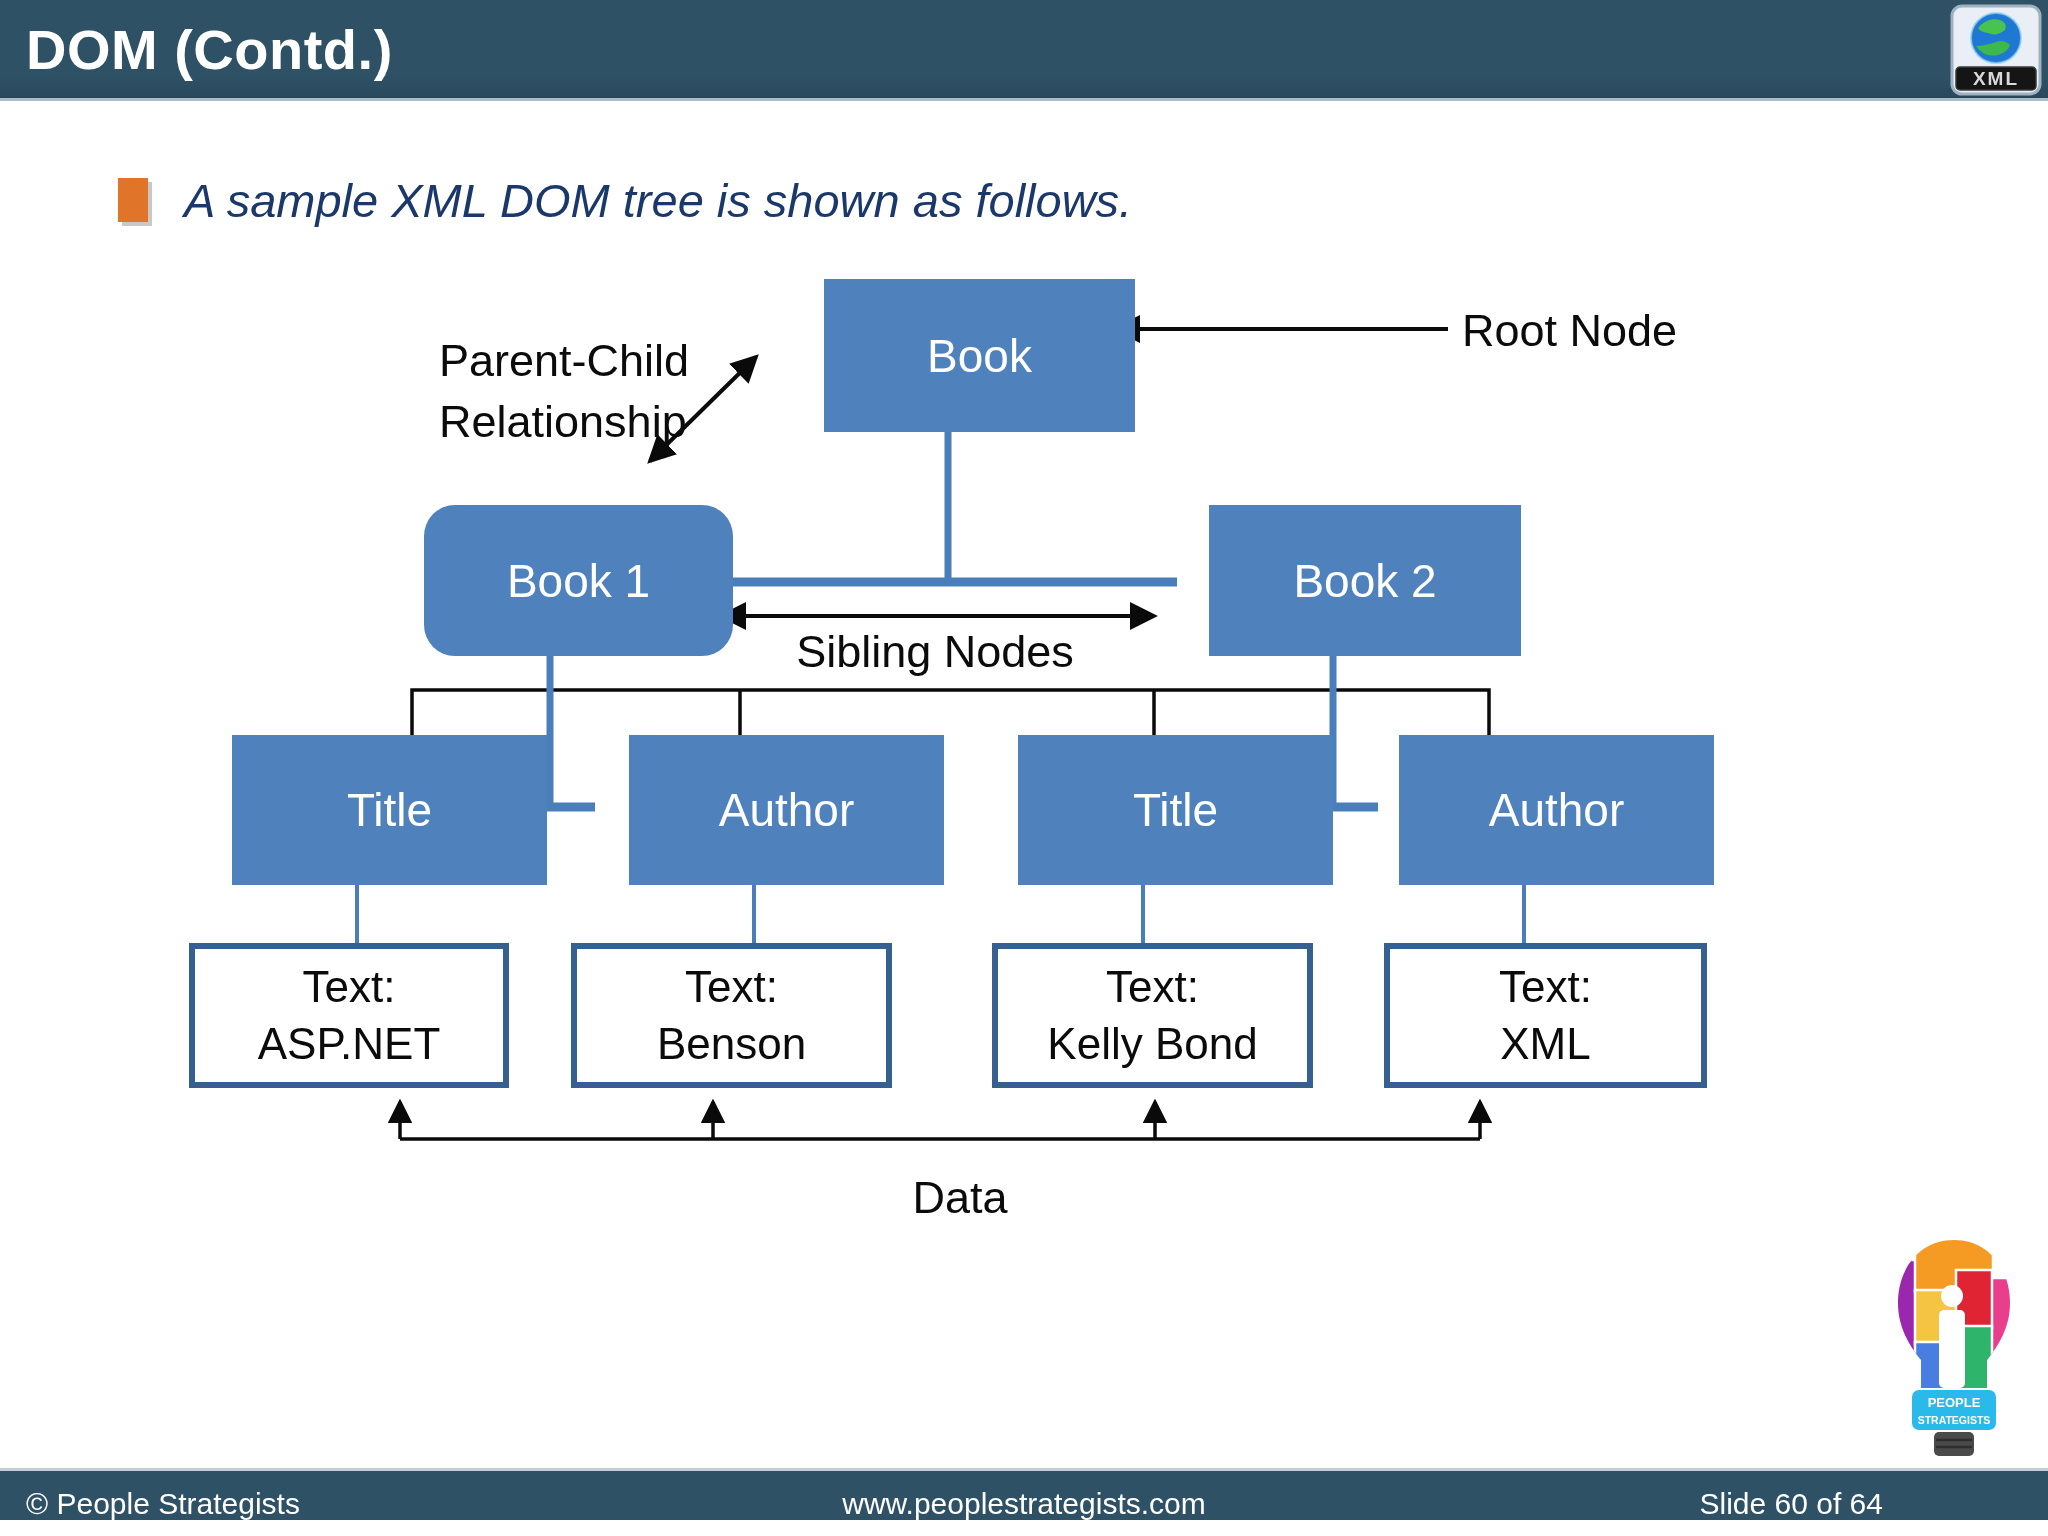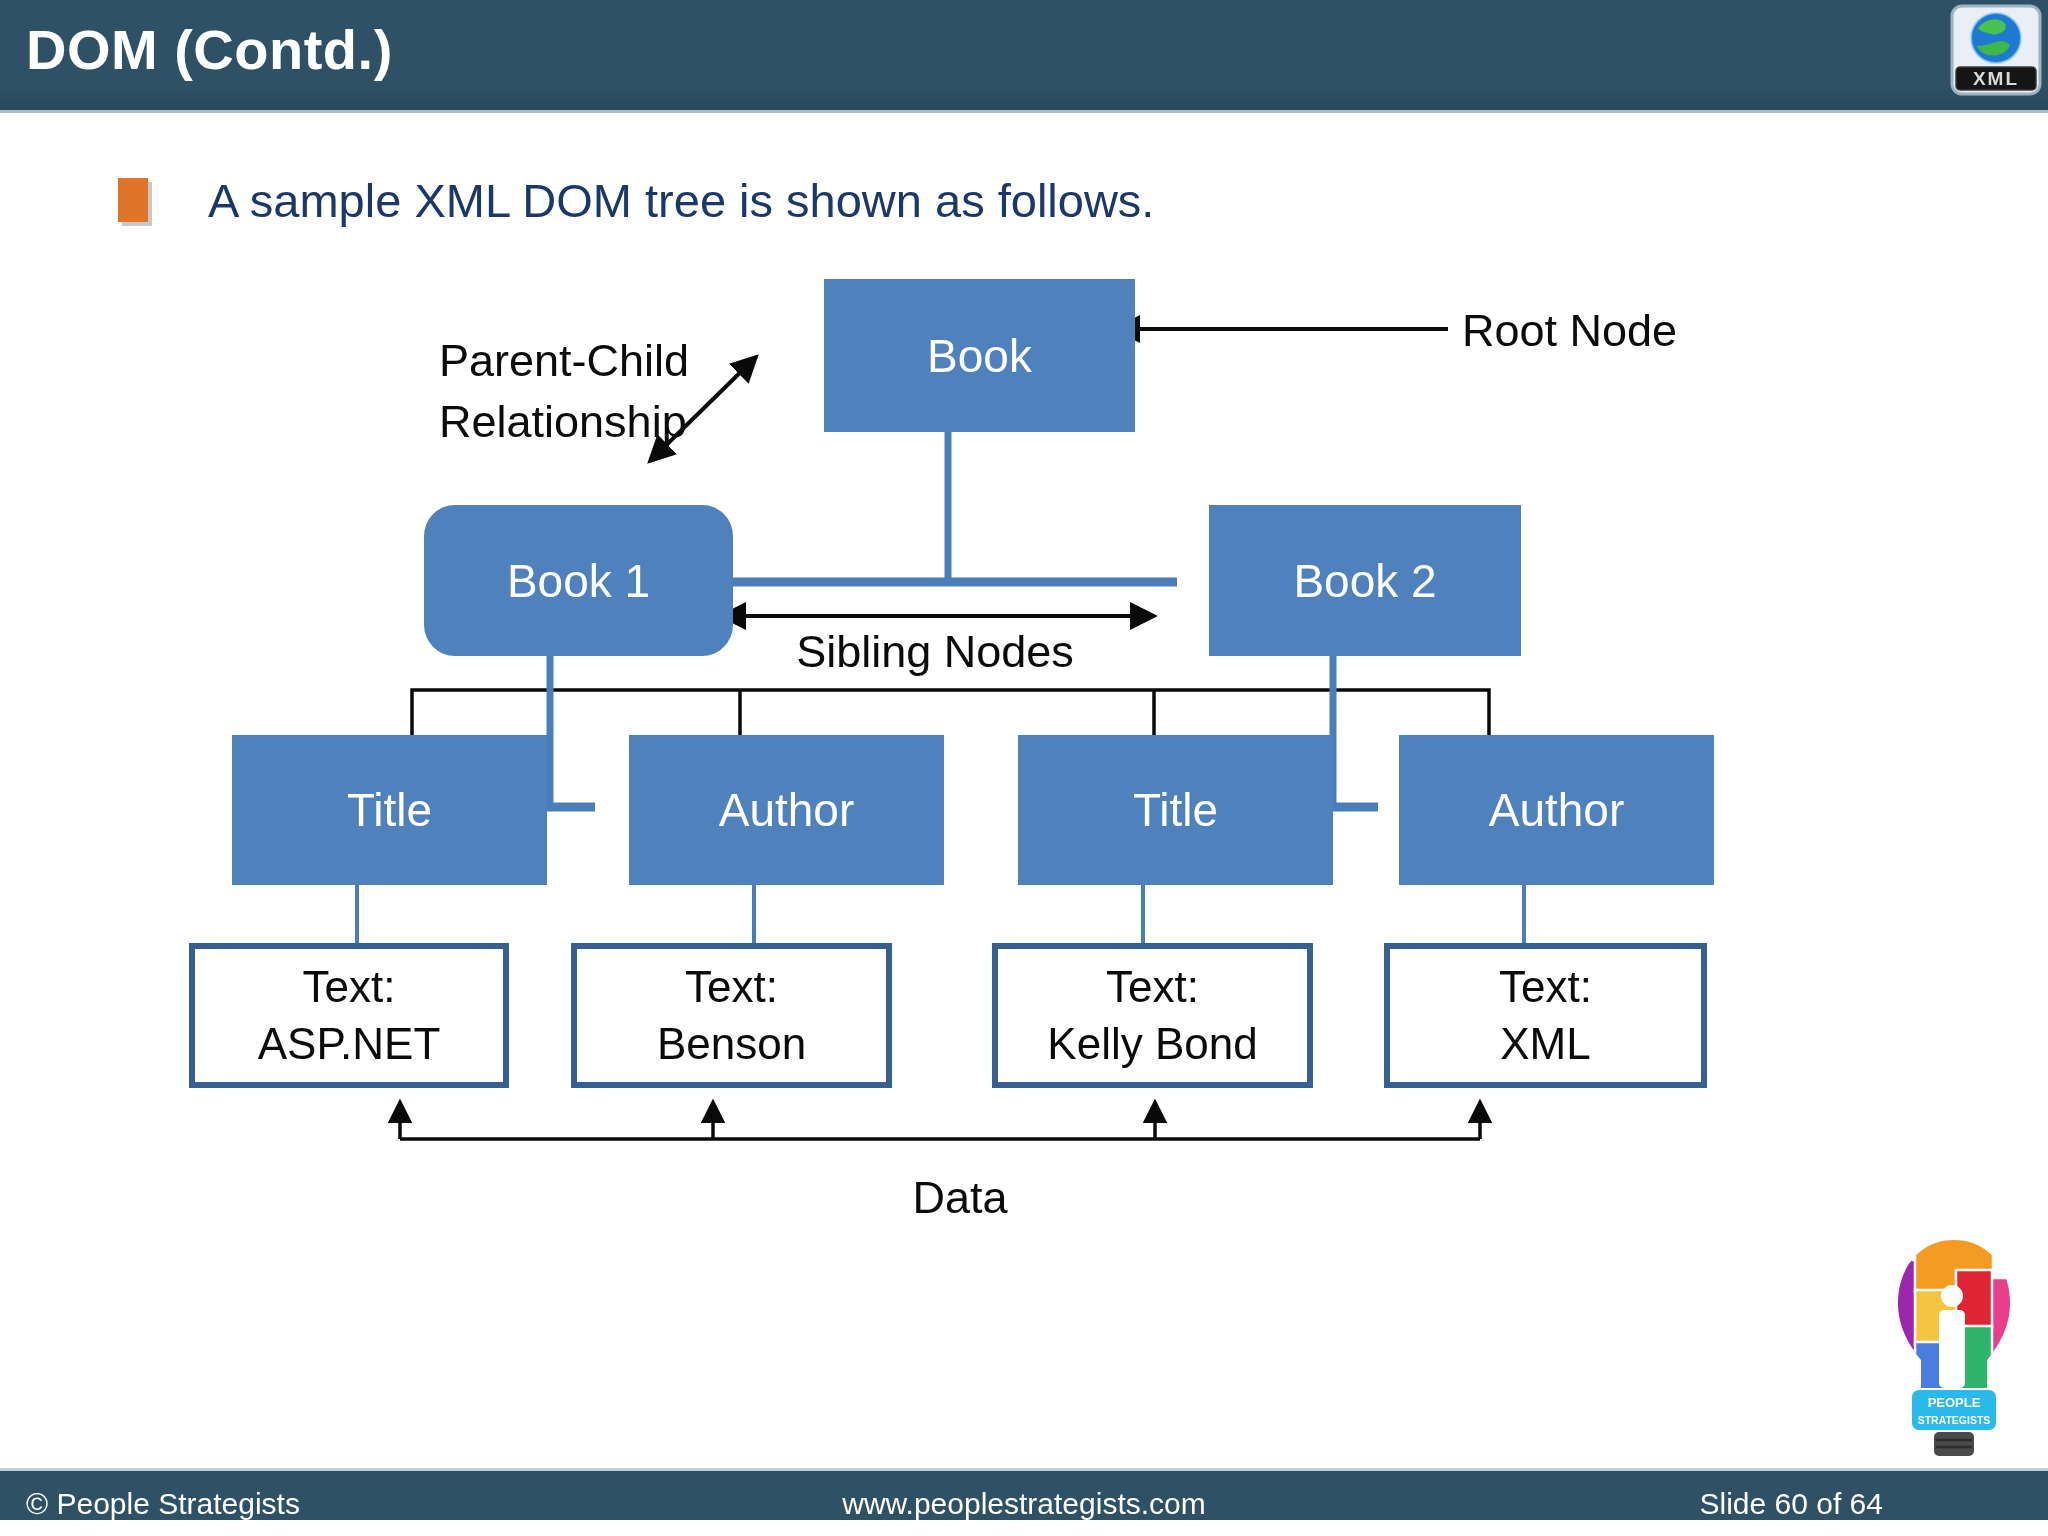--- a/index.html
+++ b/index.html
@@ -9,21 +9,21 @@
     position: relative;
     width: 2048px;
     height: 1536px;
     background: #ffffff;
     overflow: hidden;
     margin: 0 auto;
   }
 
   
   .topbar {
-    position: absolute; left: 0; top: 0; width: 2048px; height: 113px;
+    position: absolute; left: 0; top: 0; width: 2048px; height: 101px;
     background: linear-gradient(#2e5166 0%, #2e5166 78%, #2a4a5e 96%, #294759 100%);
     border-bottom: 3px solid #a9bdc9;
   }
   .topbar h1 {
     position: absolute; left: 26px; top: 0; height: 98px;
     display: flex; align-items: center;
     color: #ffffff; font-size: 56px; font-weight: bold; letter-spacing: 0.5px;
   }
   .bottombar {
     position: absolute; left: 0; top: 1468px; width: 2048px; height: 52px;
@@ -37,21 +37,21 @@
 
   
   .xmlicon { position: absolute; right: 6px; top: 4px; width: 92px; height: 92px; }
 
   
   .bullet-row { position: absolute; left: 118px; top: 168px; height: 64px; display: flex; align-items: center; }
   .bullet-marker {
     width: 30px; height: 44px; background: #e07428;
     box-shadow: 4px 4px 0 #c8c8c8; flex: 0 0 auto;
   }
-  .bullet-text { margin-left: 60px; color: #1b386b; font-size: 47px; }
+  .bullet-text { margin-left: 36px; color: #1b386b; font-size: 47px; font-style: italic; }
 
   
   .node {
     position: absolute; background: #4f81bd;
     display: flex; align-items: center; justify-content: center;
     color: #ffffff; font-size: 46px; margin-left: 32px;
   }
   .textnode {
     position: absolute; background: #ffffff; border: 6px solid #376092;
     display: flex; flex-direction: column; align-items: center; justify-content: space-evenly;

